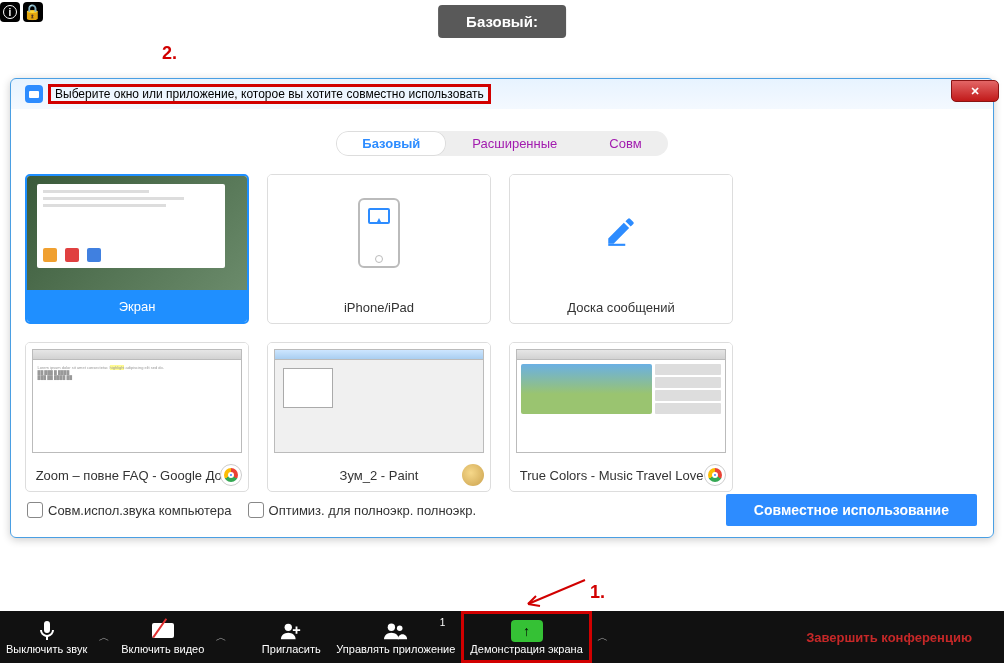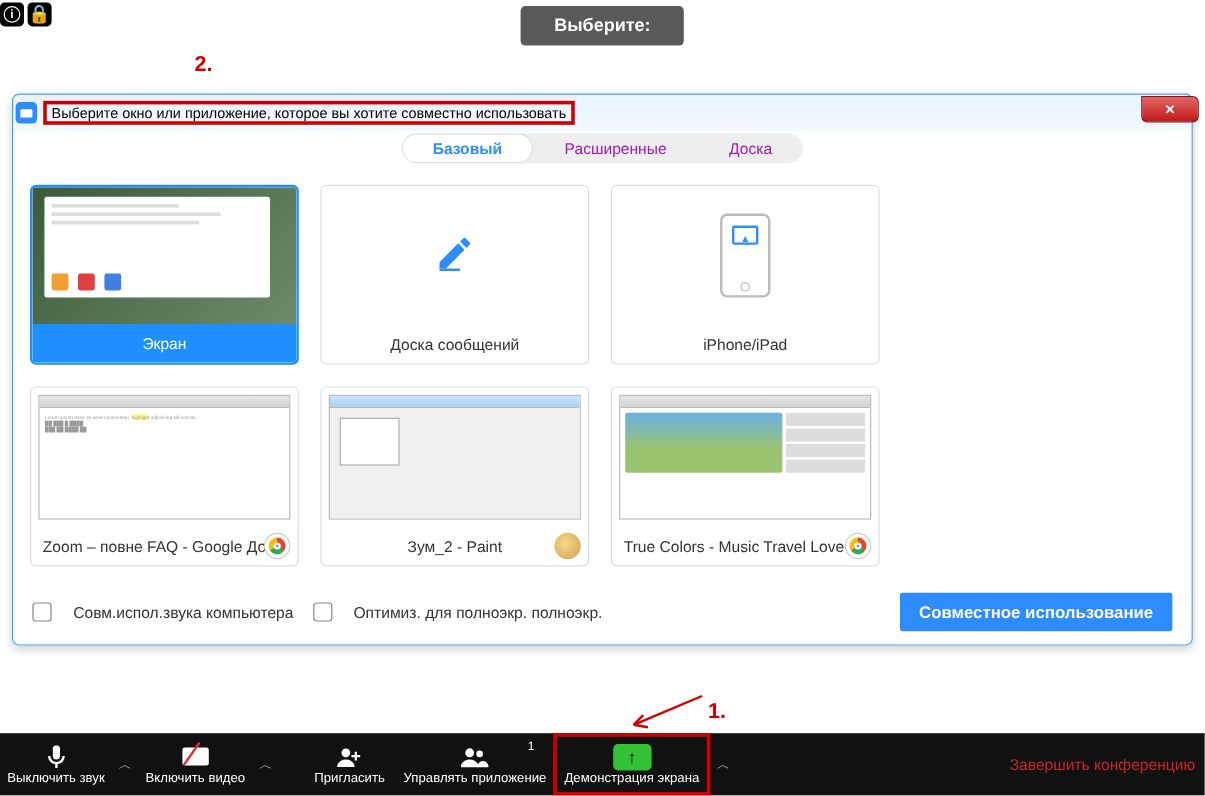--- a/index.html
+++ b/index.html
@@ -3,27 +3,27 @@
 <meta charset="utf-8">
 <style>
   *{box-sizing:border-box;margin:0;padding:0;font-family:Arial,Helvetica,sans-serif}
   body{background:#fff;width:1004px;height:663px;position:relative;overflow:hidden}
   #top-left{position:absolute;top:2px;left:0;display:flex;gap:3px}
   .pill{background:#000;border-radius:4px;width:20px;height:20px;display:flex;align-items:center;justify-content:center}
   .info-i{width:14px;height:14px;border:1.5px solid #fff;border-radius:50%;display:flex;align-items:center;justify-content:center;color:#fff;font-size:10px;font-weight:bold}
   .lock{color:#2ecc40;font-size:15px}
   #speaking{position:absolute;top:5px;left:50%;transform:translateX(-50%);background:#595959;color:#fff;padding:8px 28px;border-radius:4px;font-weight:bold;font-size:15px}
   #share-window{position:absolute;top:78px;left:10px;right:10px;height:460px;border:1px solid #4a9fe3;border-radius:6px;background:linear-gradient(#e7f3ff,#f4f9ff 30px,#fff 30px);box-shadow:0 2px 8px rgba(0,0,0,.2)}
-  #titlebar{height:30px;display:flex;align-items:center;padding:0 2px;position:relative}
+  #titlebar{height:30px;display:flex;align-items:center;padding:0 14px;position:relative}
   .app-icon{width:18px;height:18px;background:#2d8cff;border-radius:4px;display:flex;align-items:center;justify-content:center;margin-right:5px}
   .app-icon::before{content:"";width:10px;height:7px;background:#fff;border-radius:1px}
   #title-text{font-size:12px;color:#000;border:3px solid #d10000;padding:0 4px;position:relative}
   #close-btn{position:absolute;right:-6px;top:1px;width:48px;height:22px;background:linear-gradient(#e36666,#c11919);border:1px solid #8a1414;border-radius:0 5px 5px 5px;display:flex;align-items:center;justify-content:center;color:#fff;font-size:11px;font-weight:bold}
   #annot2{position:absolute;left:162px;top:43px;color:#d10000;font-weight:bold;font-size:18px}
-  #tabs{display:flex;justify-content:center;gap:0;margin-top:2px}
+  #tabs{display:flex;justify-content:center;gap:0;margin-top:22px}
   .seg{background:#eee;border-radius:14px;display:flex;overflow:hidden}
   .tab{padding:5px 26px;font-size:13px;color:#a21caf;cursor:pointer}
   .tab.active{background:#fff;color:#2d8cff;border-radius:12px;font-weight:600;box-shadow:0 0 0 1px #ddd inset}
   #grid{display:grid;grid-template-columns:repeat(4,1fr);gap:18px;padding:18px 18px 0 14px}
   .card{border:1px solid #ddd;border-radius:5px;overflow:hidden;height:150px;display:flex;flex-direction:column;background:#fff;position:relative;cursor:pointer}
   .card.sel{border:2px solid #1f8fff}
   .thumb{flex:1;display:flex;align-items:center;justify-content:center;background:#fff;position:relative;overflow:hidden}
   .caption{height:32px;display:flex;align-items:center;justify-content:center;font-size:13px;color:#333;padding:0 8px;position:relative}
   .card.sel .caption{background:#1f8fff;color:#fff}
   .capicon{position:absolute;right:6px;width:22px;height:22px;border-radius:50%}
@@ -43,65 +43,65 @@
   .cast::after{content:"▴";position:absolute;bottom:-3px;left:50%;transform:translateX(-50%);color:#2d8cff;font-size:10px}
   .browser-thumb{border:1px solid #bbb;width:95%;height:90%;background:#fff;display:flex;flex-direction:column}
   .bt-bar{height:10px;background:linear-gradient(#e6e6e6,#d2d2d2);border-bottom:1px solid #bbb}
   .bt-body{flex:1;padding:5px;font-size:4px;color:#999;line-height:5px;overflow:hidden}
   .yt{display:grid;grid-template-columns:2fr 1fr;gap:3px;padding:4px}
   .yt .vid{background:linear-gradient(#6ab0e4,#9ac470 60%);height:50px;border-radius:2px}
   .yt .side div{height:11px;background:#ddd;margin-bottom:2px;border-radius:1px}
   .paint-thumb .bt-body{background:#f0f0f0;display:flex;align-items:flex-start;justify-content:flex-start;padding:8px}
   .paint-thumb .bt-body div{width:50px;height:40px;background:#fff;border:1px solid #aaa}
   #bottom-bar{position:absolute;left:8px;right:8px;bottom:8px;height:38px;display:flex;align-items:center;gap:16px;padding:0 8px}
-  .chk{display:flex;align-items:center;gap:18px;font-size:13px;color:#333}
+  .chk{display:flex;align-items:center;gap:5px;font-size:13px;color:#333}
   .chkbox{width:16px;height:16px;border:1px solid #888;border-radius:3px;background:#fff}
-  #share-btn{margin-left:auto;background:#2d8cff;color:#fff;border:none;border-radius:2px;padding:8px 16px;font-size:14px;font-weight:600;cursor:pointer}
+  #share-btn{margin-left:auto;background:#2d8cff;color:#fff;border:none;border-radius:2px;padding:8px 28px;font-size:14px;font-weight:600;cursor:pointer}
   
   #toolbar{position:absolute;left:0;right:0;bottom:0;height:52px;background:#111;display:flex;align-items:center;color:#fff;font-size:11px}
   .tbtn{display:flex;flex-direction:column;align-items:center;justify-content:center;gap:1px;padding:0 6px;height:100%;position:relative;cursor:pointer;min-width:78px}
   .tbtn .ic{height:22px;display:flex;align-items:center;justify-content:center;font-size:18px}
   .chev{width:22px;display:flex;align-items:center;justify-content:center;color:#aaa;font-size:11px;cursor:pointer}
   #share-toolbar{border:3px solid #d10000}
   .green-sq{width:32px;height:22px;background:#35c135;border-radius:4px;display:flex;align-items:center;justify-content:center;color:#000;font-size:14px;font-weight:bold}
-  #end{margin-left:auto;margin-right:8px;color:#c62828;font-weight:normal;font-size:13px;cursor:pointer}
+  #end{margin-left:auto;margin-right:32px;color:#c62828;font-weight:bold;font-size:13px;cursor:pointer}
   .badge{position:absolute;top:6px;right:16px;font-size:10px}
   #annot1{position:absolute;bottom:60px;left:590px;color:#d10000;font-weight:bold;font-size:18px}
   #arrow1{position:absolute;bottom:55px;left:520px;width:70px;height:30px}
   .cam-off{position:relative;width:22px;height:15px;background:#fff;border-radius:2px}
   .cam-off::after{content:"";position:absolute;left:-4px;top:-4px;right:-4px;bottom:-4px;border-left:2px solid #e03030;transform:rotate(35deg) translateX(10px)}
 </style>
 </head>
 <body>
 
 <div id="top-left">
   <div class="pill">
       <span class="info-i">i</span>
     </div>
   <div class="pill">
       <span class="lock">🔒</span>
     </div>
 </div>
 
-<div id="speaking">Выберите:</div>
+<div id="speaking">Базовый:</div>
 
 <div id="annot2">2.</div>
 
 <div id="share-window">
   <div id="titlebar">
     <span class="app-icon"></span>
     <span id="title-text">Выберите окно или приложение, которое вы хотите совместно использовать</span>
     <div id="close-btn">✕</div>
   </div>
 
   <div id="tabs">
     <div class="seg">
       <div class="tab active">Базовый</div>
       <div class="tab">Расширенные</div>
-      <div class="tab">Доска</div>
+      <div class="tab">Совм</div>
     </div>
   </div>
 
   <div id="grid">
     <div class="card sel">
       <div class="thumb desk">
         <div class="win">
           <div style="height:3px;background:#ddd;width:60%"></div>
           <div style="height:3px;background:#ddd;width:80%"></div>
           <div style="height:3px;background:#ddd;width:70%"></div>
@@ -110,37 +110,37 @@
             <div class="mini-ic" style="background:#e04040"></div>
             <div class="mini-ic" style="background:#4080e0"></div>
           </div>
         </div>
       </div>
       <div class="caption">Экран</div>
     </div>
 
     <div class="card">
       <div class="thumb">
+        <div class="ipad">
+            <div class="cast"></div>
+          </div>
+      </div>
+      <div class="caption">iPhone/iPad</div>
+    </div>
+
+    <div class="card">
+      <div class="thumb">
         <span class="wb-icon">
           <svg viewBox="0 0 24 24">
               <path fill="#2d8cff" d="M3 17.25V21h3.75l11-11.04-3.75-3.75L3 17.25zM20.71 7.04a1 1 0 0 0 0-1.41l-2.34-2.34a1 1 0 0 0-1.41 0l-1.84 1.83 3.75 3.75 1.84-1.83z"></path>
               <rect x="3" y="21" width="12" height="1.5" fill="#2d8cff"></rect>
             </svg>
         </span>
       </div>
       <div class="caption">Доска сообщений</div>
-    </div>
-
-    <div class="card">
-      <div class="thumb">
-        <div class="ipad">
-            <div class="cast"></div>
-          </div>
-      </div>
-      <div class="caption">iPhone/iPad</div>
     </div>
 
     <div></div>
 
     <div class="card">
       <div class="thumb">
         <div class="browser-thumb">
             <div class="bt-bar"></div>
             <div class="bt-body">Lorem ipsum dolor sit amet consectetur. <span style="background:#fffb91">highlight</span> adipiscing elit sed do.<br>██ ███ █ ████<br>███ ██ ████ ██</div>
           </div>

